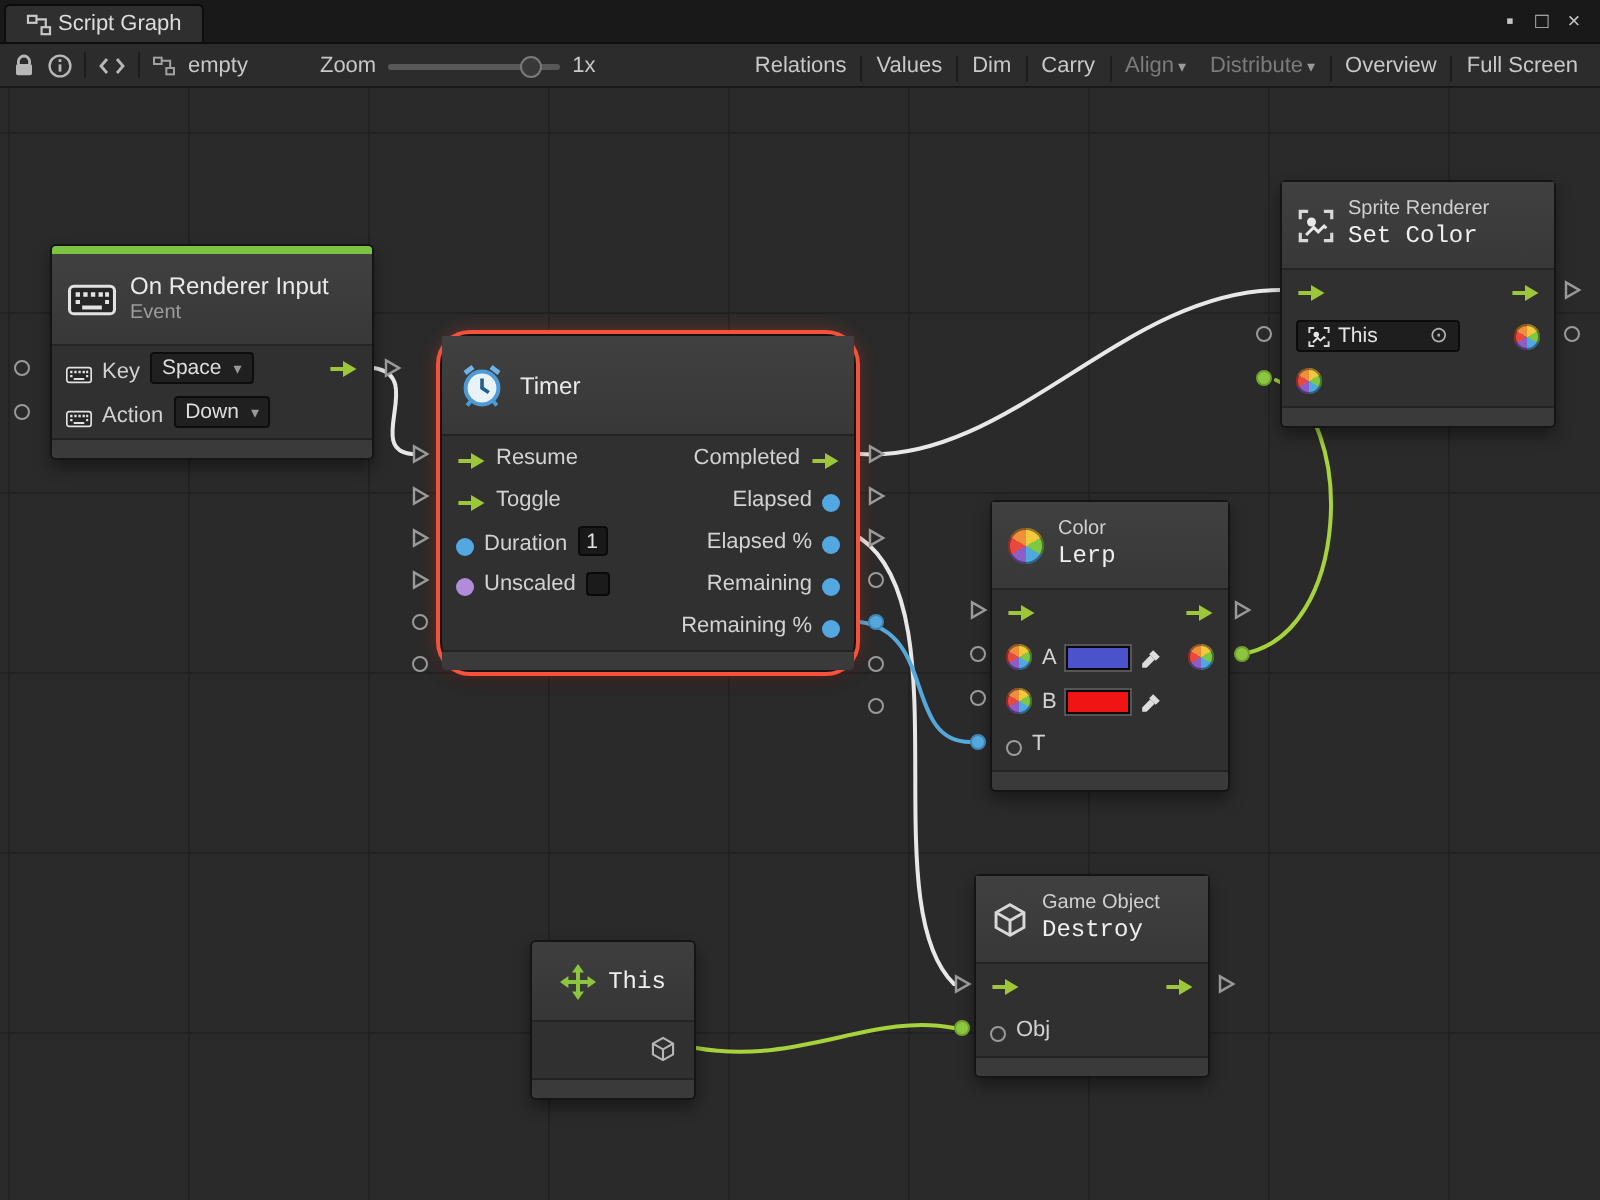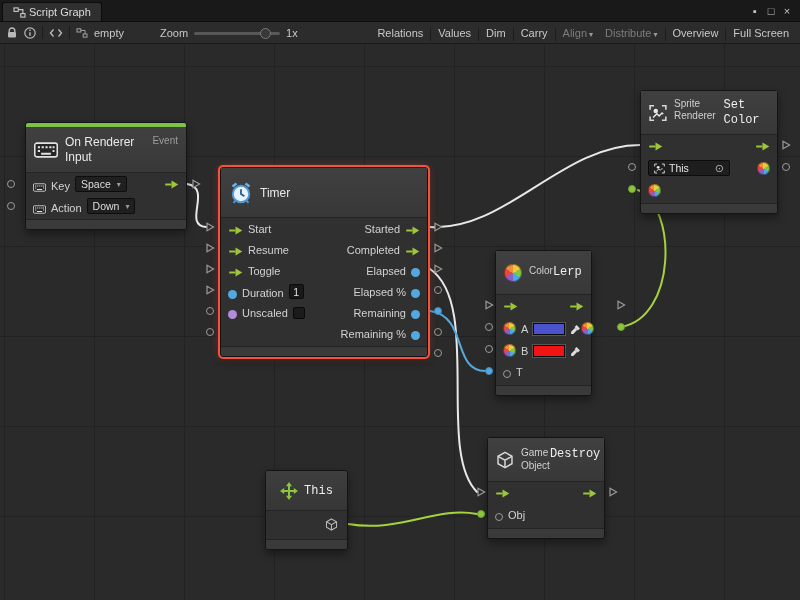--- a/index.html
+++ b/index.html
@@ -30,25 +30,25 @@
   .canvas{position:absolute;left:0;top:44px;width:800px;height:556px;background-color:#2a2a2a;
           background-image:linear-gradient(#222 1px,transparent 1px),
                            linear-gradient(90deg,#222 1px,transparent 1px);
           background-size:90px 90px;background-position:4px 22px;}
   
   .wires{position:absolute;left:0;top:0;width:800px;height:600px;pointer-events:none;}
   .wires path{fill:none;stroke-width:2;stroke-linecap:round;}
   
   .node{position:absolute;background:#303030;border:1px solid #141414;border-radius:3px;
         box-shadow:0 4px 8px rgba(0,0,0,.4);color:#d2d2d2;}
-  .node.selected{box-shadow:0 0 0 2px #f6513a,0 0 10px rgba(246,81,58,.45),0 4px 8px rgba(0,0,0,.4);}
+  .node.selected{box-shadow:0 0 0 2px #f6513a,0 0 10px rgba(246,81,58,.45),0 4px 8px rgba(0,0,0,.4);border-radius:15px;}
   .accent{height:4px;border-radius:2px 2px 0 0;}
   .hdr{display:flex;align-items:center;gap:7px;padding:0 8px;background:linear-gradient(#404040,#383838);
        border-bottom:1px solid #242424;}
-  .hdr-txt{display:flex;flex-direction:row;justify-content:flex-end;line-height:1.25;}
+  .hdr-txt{display:flex;flex-direction:column;justify-content:flex-end;line-height:1.25;}
   .n-title{font-size:12px;color:#e9e9e9;}
   .n-sub{font-size:10px;color:#9c9c9c;}
   .n-type{font-size:10px;color:#d0d0d0;}
   .n-main{font-size:12px;color:#efefef;font-family:Liberation Mono, monospace;}
   .row{display:flex;align-items:center;padding:0 7px;font-size:11px;color:#d2d2d2;}
   .r21{height:21px;} .r22{height:22px;}
   .grp{display:flex;align-items:flex-end;gap:5px;}
   .grp.right{margin-left:auto;}
   .footer{height:10px;margin-top:2px;background:#3a3a3a;border-top:1px solid #232323;border-radius:0 0 2px 2px;}
   
@@ -251,34 +251,20 @@
       <svg class="icon" width="24" height="24">
           <use href="#i-clock"></use>
         </svg>
       <span class="n-title">Timer</span>
     </div>
     <div class="row r21">
       <div class="grp">
           <svg class="icon" width="15" height="9">
             <use href="#i-arrow"></use>
           </svg>
-          <span>Start</span>
-        </div>
-      <div class="grp right">
-          <span>Started</span>
-          <svg class="icon" width="15" height="9">
-            <use href="#i-arrow"></use>
-          </svg>
-        </div>
-    </div>
-    <div class="row r21">
-      <div class="grp">
-          <svg class="icon" width="15" height="9">
-            <use href="#i-arrow"></use>
-          </svg>
           <span>Resume</span>
         </div>
       <div class="grp right">
           <span>Completed</span>
           <svg class="icon" width="15" height="9">
             <use href="#i-arrow"></use>
           </svg>
         </div>
     </div>
     <div class="row r21">
@@ -359,21 +345,21 @@
         </div>
     </div>
     <div class="row r22">
       <div class="grp">
           <span class="wheel"></span>
         </div>
     </div>
     <div class="footer"></div>
   </div>
 
-  <div class="node" style="left:495px;top:250px;width:97px">
+  <div class="node" style="left:495px;top:250px;width:120px">
     <div class="hdr" style="height:44px">
       <span class="wheel lg"></span>
       <div class="hdr-txt">
         <span class="n-type">Color</span>
         <span class="n-main">Lerp</span>
       </div>
     </div>
     <div class="row r22">
       <div class="grp">
           <svg class="icon" width="15" height="9">

